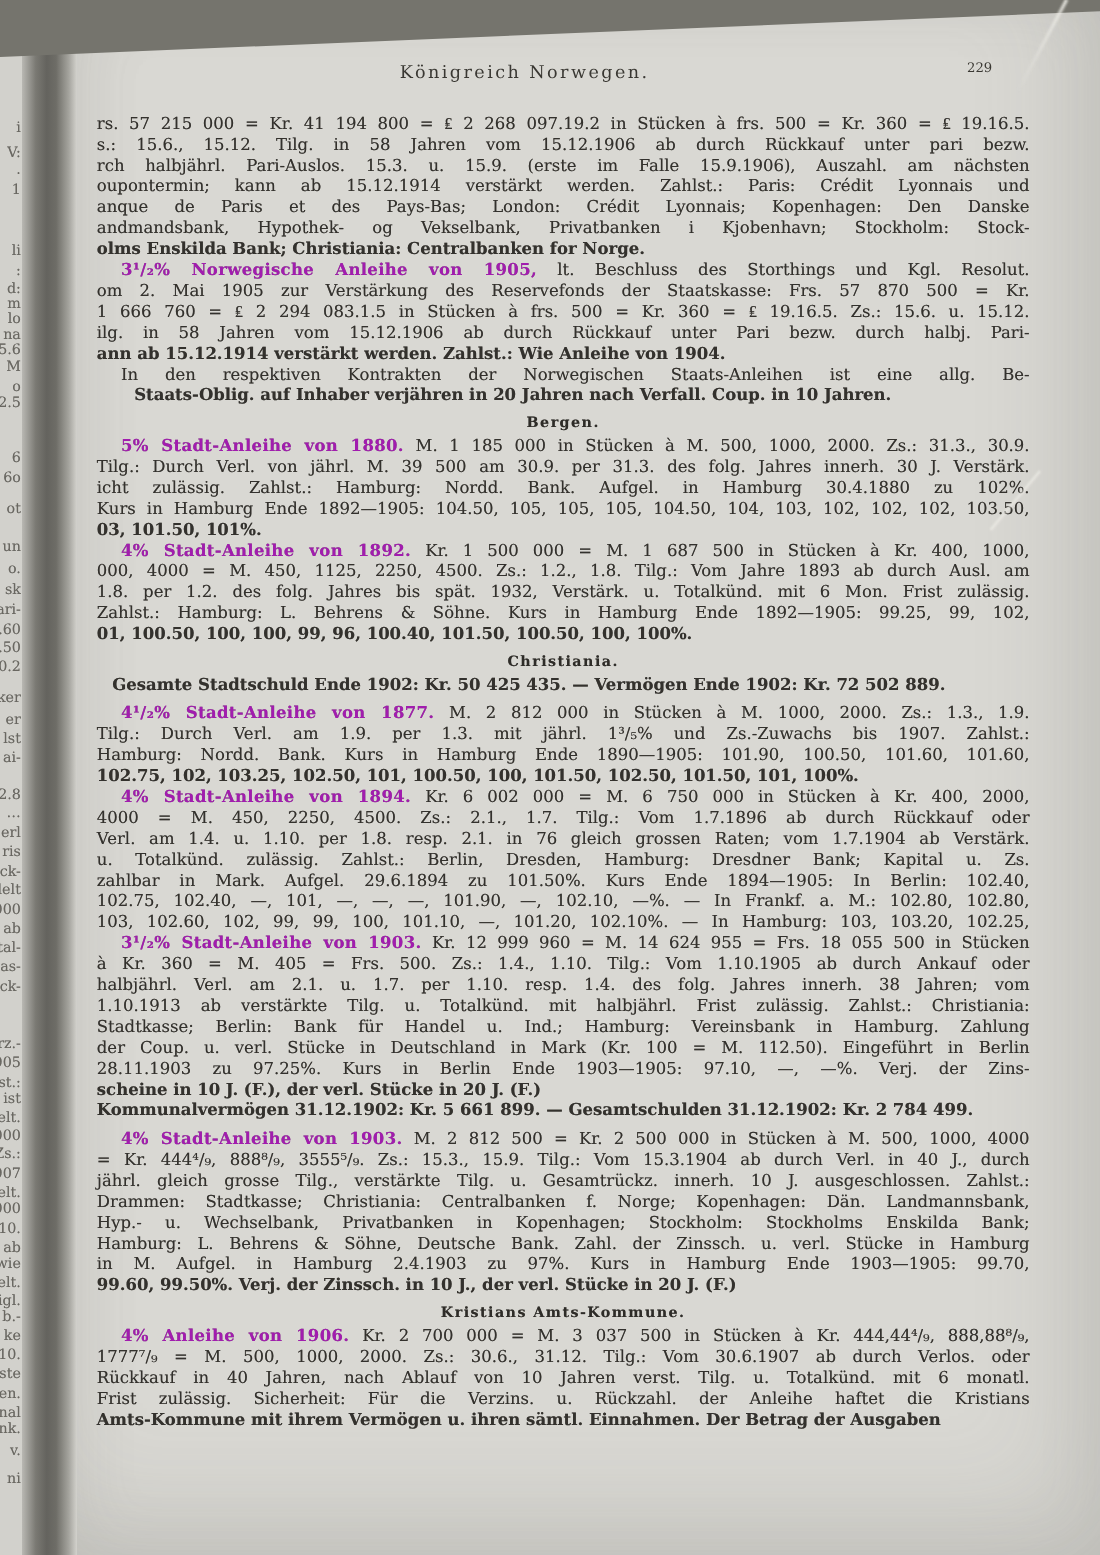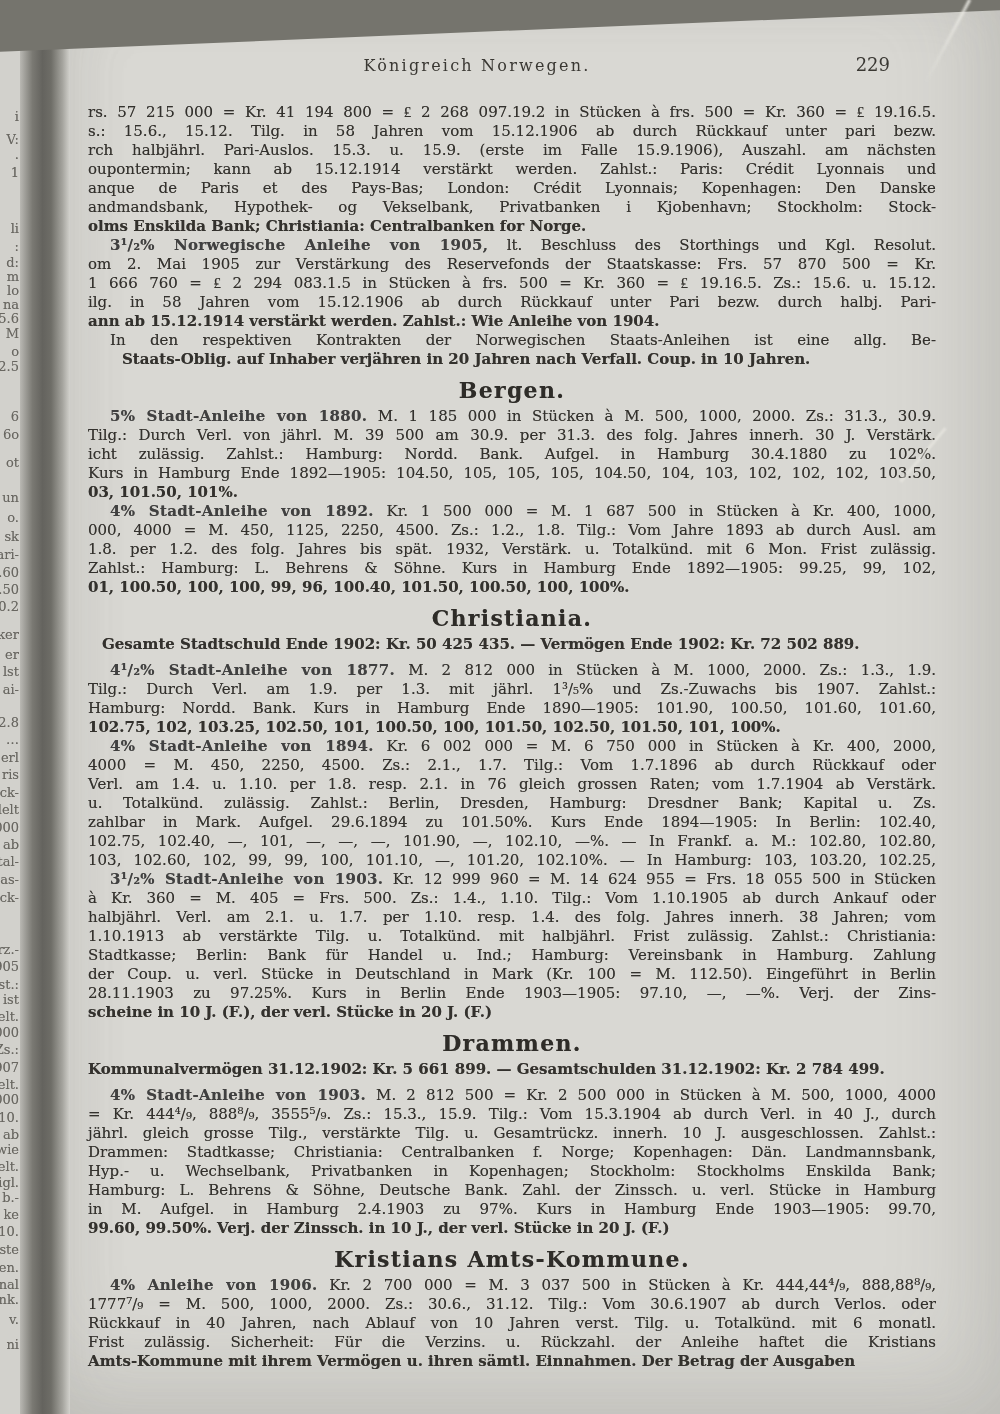--- a/index.html
+++ b/index.html
@@ -21,27 +21,27 @@
         clip-path:polygon(0 0,1012px 0,1012px 16px,0 58px);}
   .streak-a{position:absolute;z-index:7;left:946px;top:-6px;width:3px;height:95px;
         background:linear-gradient(180deg,rgba(238,237,231,.9),rgba(238,237,231,0));
         transform:rotate(28deg);filter:blur(1px);}
   .streak-b{position:absolute;z-index:5;left:922px;top:420px;width:2px;height:70px;
         background:rgba(240,239,233,.8);transform:rotate(40deg);filter:blur(1.2px);}
   
   .page-content{position:absolute;left:88px;top:56px;width:848px;z-index:4;color:#33312d;}
   .page-header{position:relative;height:24px;margin-bottom:23px;}
   .page-title{text-align:center;font-size:16px;letter-spacing:2.2px;color:#3a3833;padding-right:70px;}
-  .page-number{position:absolute;right:46px;top:-2px;font-size:18px;color:#3a3833;}
+  .page-number{position:absolute;right:34px;top:-2px;font-size:12px;color:#3a3833;}
   .para{margin:0;}
   .line{font-size:15px;line-height:19px;text-align:justify;text-align-last:justify;
         text-shadow:0 0 .5px rgba(56,53,48,.55);}
   .line.last{text-align-last:left;font-weight:bold;}
-  .lead{font-weight:bold;letter-spacing:.3px;color:#404040;}
-  .sec-heading{text-align:center;font-weight:bold;font-size:22px;letter-spacing:1.3px;
+  .lead{font-weight:bold;letter-spacing:.3px;color:#a21caf;}
+  .sec-heading{text-align:center;font-weight:bold;font-size:13px;letter-spacing:1.3px;
         margin:8px 0 4px;color:#2e2c28;text-shadow:0 0 .5px rgba(46,44,40,.5);}
 </style>
 </head>
 <body>
 
 <div class="scan">
   <div class="prev-strip">
       <div class="frag" style="top: 110px;">i</div>
       <div class="frag" style="top: 133px;">V:</div>
       <div class="frag" style="top: 152px;">·</div>
@@ -174,21 +174,20 @@
         <div class="para">
           <div class="line" style="text-indent: 22px;"><span class="lead">3¹/₂% Stadt-Anleihe von 1903.</span><span> Kr. 12 999 960 = M. 14 624 955 = Frs. 18 055 500 in Stücken</span></div>
           <div class="line"><span>à Kr. 360 = M. 405 = Frs. 500.  Zs.: 1.4., 1.10.  Tilg.: Vom 1.10.1905 ab durch Ankauf oder</span></div>
           <div class="line"><span>halbjährl. Verl. am 2.1. u. 1.7. per 1.10. resp. 1.4. des folg. Jahres innerh. 38 Jahren; vom</span></div>
           <div class="line"><span>1.10.1913 ab verstärkte Tilg. u. Totalkünd. mit halbjährl. Frist zulässig.  Zahlst.: Christiania:</span></div>
           <div class="line"><span>Stadtkasse; Berlin: Bank für Handel u. Ind.; Hamburg: Vereinsbank in Hamburg.  Zahlung</span></div>
           <div class="line"><span>der Coup. u. verl. Stücke in Deutschland in Mark (Kr. 100 = M. 112.50).  Eingeführt in Berlin</span></div>
           <div class="line"><span>28.11.1903 zu 97.25%.  Kurs in Berlin Ende 1903—1905: 97.10, —, —%.  Verj. der Zins-</span></div>
           <div class="line last"><span>scheine in 10 J. (F.), der verl. Stücke in 20 J. (F.)</span></div>
         </div>
-        <div class="sec-heading">Drammen.</div>
         <div class="para" style="margin-bottom: 7px;">
           <div class="line last"><span>Kommunalvermögen 31.12.1902: Kr. 5 661 899. — Gesamtschulden 31.12.1902: Kr. 2 784 499.</span></div>
         </div>
         <div class="para">
           <div class="line" style="text-indent: 22px;"><span class="lead">4% Stadt-Anleihe von 1903.</span><span> M. 2 812 500 = Kr. 2 500 000 in Stücken à M. 500, 1000, 4000</span></div>
           <div class="line"><span>= Kr. 444⁴/₉, 888⁸/₉, 3555⁵/₉.  Zs.: 15.3., 15.9.  Tilg.: Vom 15.3.1904 ab durch Verl. in 40 J., durch</span></div>
           <div class="line"><span>jährl. gleich grosse Tilg., verstärkte Tilg. u. Gesamtrückz. innerh. 10 J. ausgeschlossen.  Zahlst.:</span></div>
           <div class="line"><span>Drammen: Stadtkasse; Christiania: Centralbanken f. Norge; Kopenhagen: Dän. Landmannsbank,</span></div>
           <div class="line"><span>Hyp.- u. Wechselbank, Privatbanken in Kopenhagen; Stockholm: Stockholms Enskilda Bank;</span></div>
           <div class="line"><span>Hamburg: L. Behrens &amp; Söhne, Deutsche Bank.  Zahl. der Zinssch. u. verl. Stücke in Hamburg</span></div>

